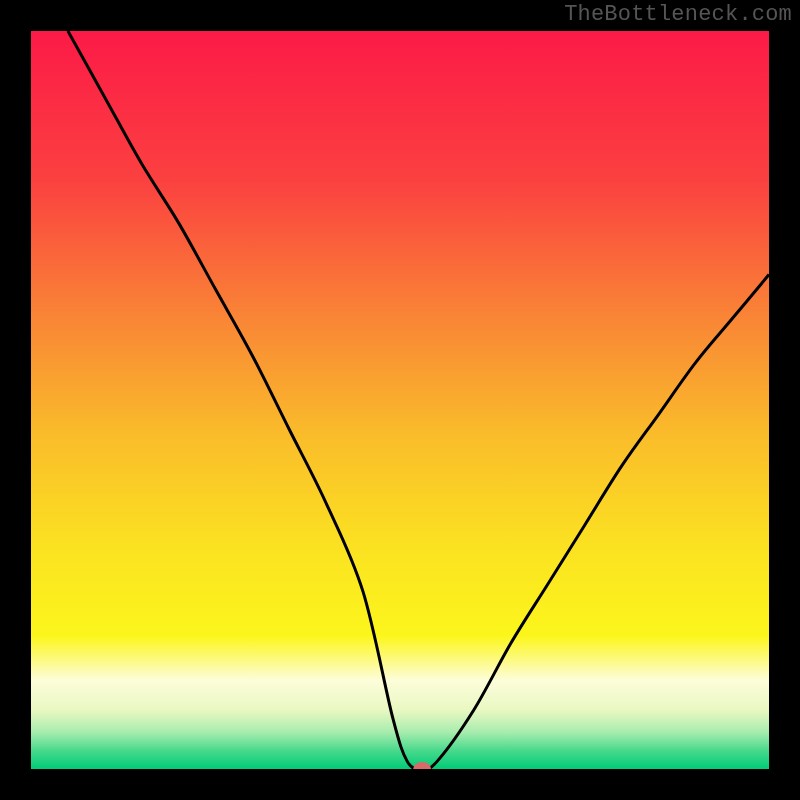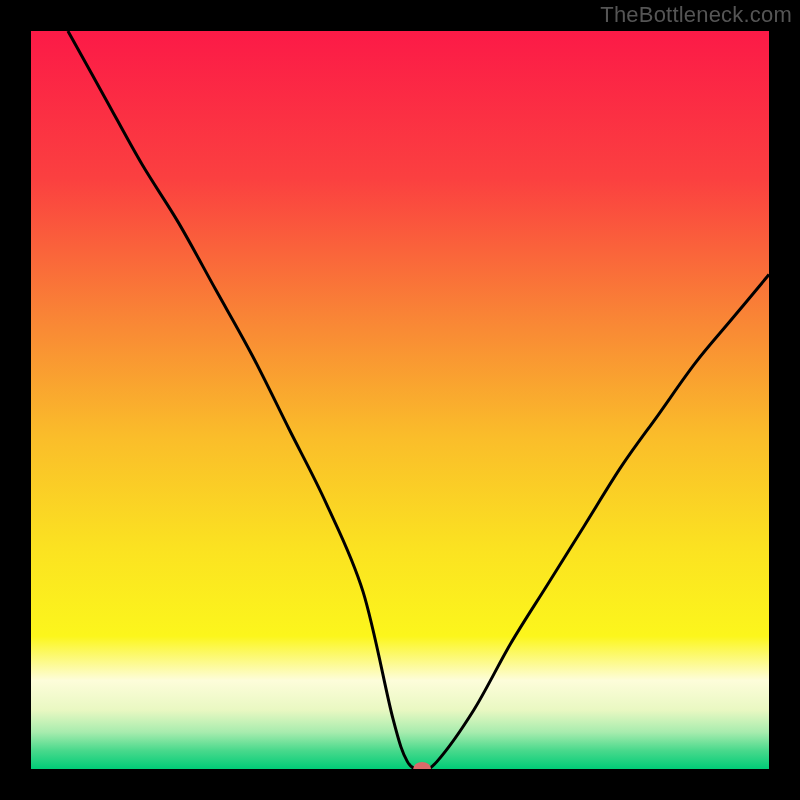--- a/index.html
+++ b/index.html
@@ -13,21 +13,21 @@
   .chart-wrap {
     position: relative;
     width: 800px;
     height: 800px;
   }
   .watermark {
     position: absolute;
     top: 2px;
     right: 8px;
     color: #555;
-    font-family: Liberation Sans, sans-serif;
+    font-family: Liberation Mono, monospace;
     font-size: 22px;
     letter-spacing: 0.2px;
     z-index: 5;
     user-select: none;
   }
   svg {
     display: block;
   }
 </style>
 </head>

